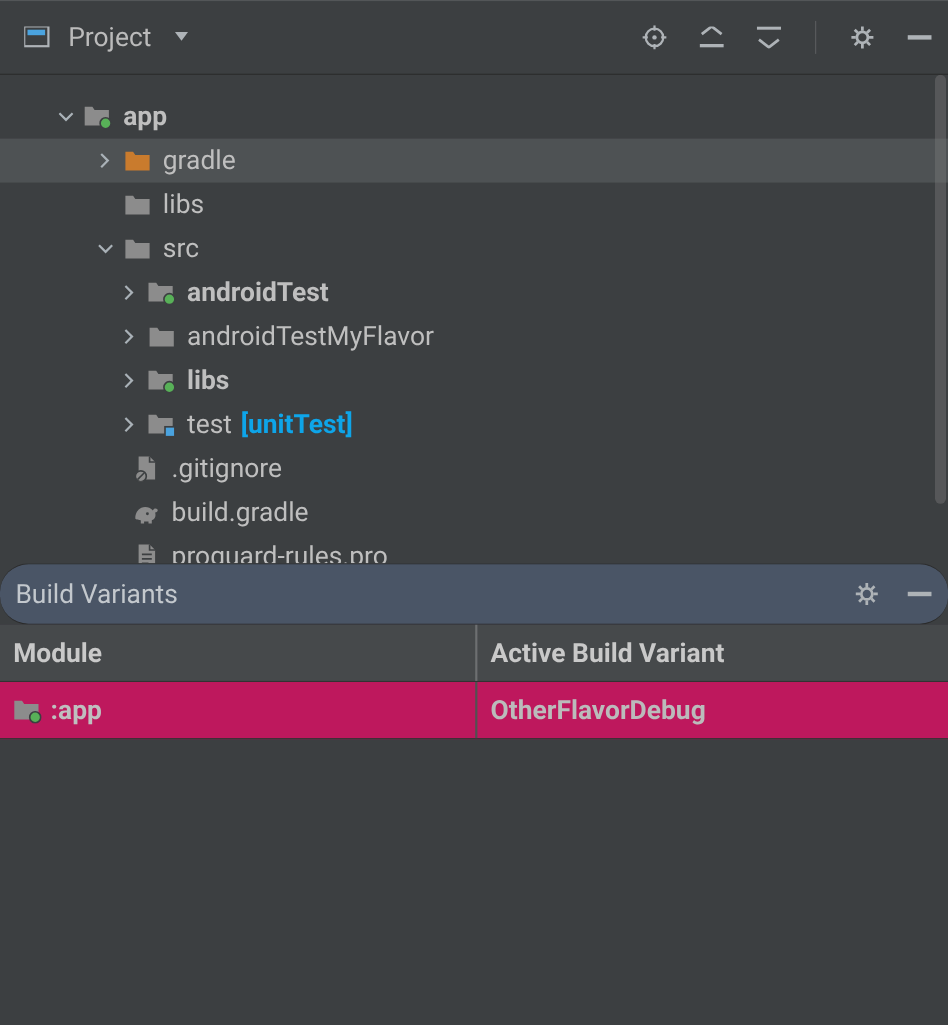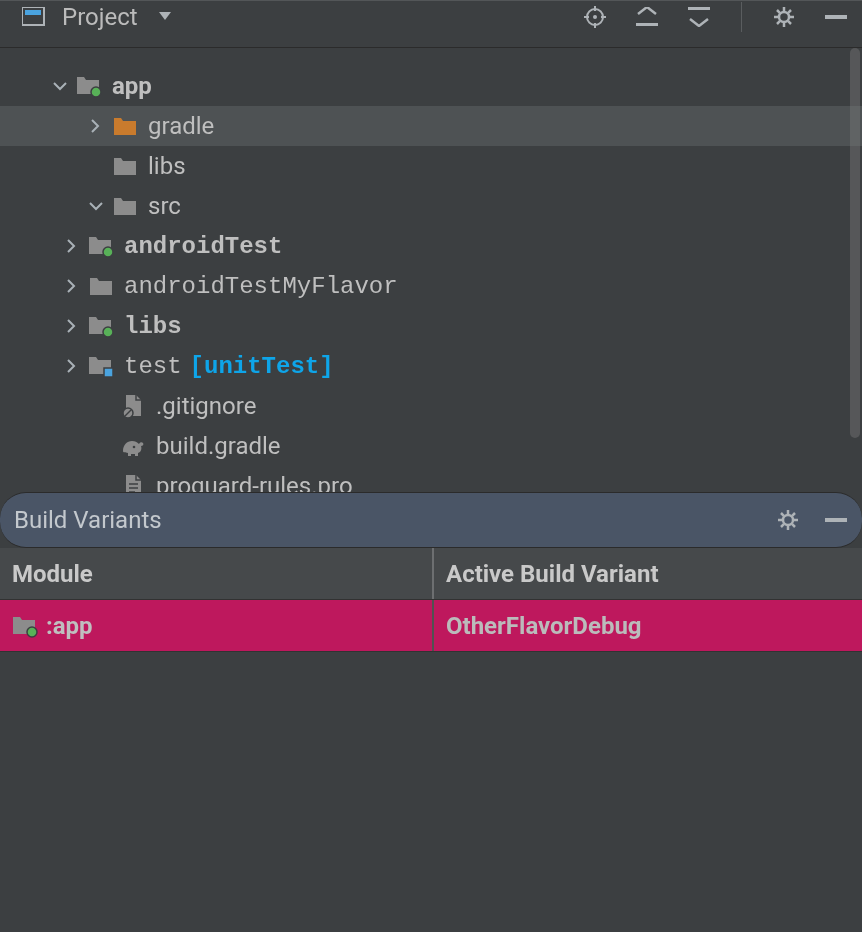--- a/index.html
+++ b/index.html
@@ -8,26 +8,26 @@
     height: 932px;
     font-family: -apple-system, "Segoe UI", Roboto, Helvetica, Arial, sans-serif;
     background: #3c3f41;
     color: #bbbbbb;
     overflow: hidden;
     font-size: 24px;
   }
 
   
   .project-header {
-    height: 48px;
+    height: 68px;
     background: #3c3f41;
     border-top: 1px solid #535658;
     border-bottom: 1px solid #2b2b2b;
     display: flex;
-    align-items: flex-start;
+    align-items: center;
     padding: 0 10px 0 18px;
   }
   .project-header .title-group {
     display: flex;
     align-items: center;
     gap: 12px;
     flex: 1;
   }
   .project-header .right-group {
     display: flex;
@@ -83,21 +83,21 @@
     align-items: center;
     justify-content: center;
     flex-shrink: 0;
     margin-right: 8px;
   }
   .tree-row .label { color: #bfbfbf; }
   .tree-row .label.bold { font-weight: bold; }
   .tree-row .suffix { color: #0ea5e9; margin-left: 8px; font-weight: bold; }
   .indent-1 { padding-left: 46px; }
   .indent-2 { padding-left: 82px; }
-  .indent-3 { padding-left: 58px; font-family: Liberation Mono, monospace; }
+  .indent-3 { padding-left: 104px; }
   .indent-3b { padding-left: 118px; }
 
   .row-cutoff-top {
     height: 16px;
     overflow: hidden;
     display: flex;
     align-items: flex-end;
   }
 
   .row-cutoff-bottom {

